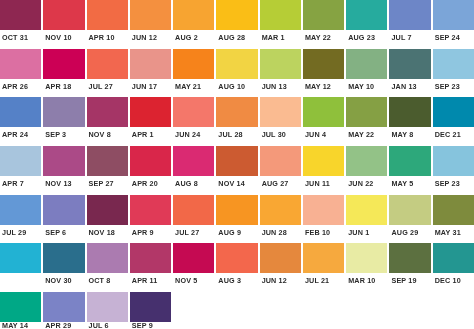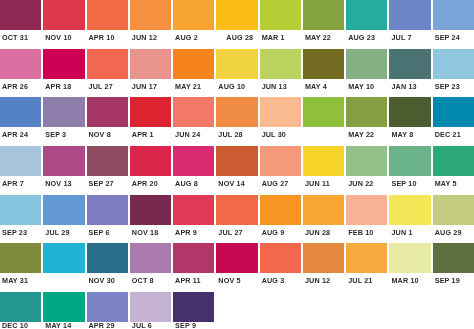--- a/index.html
+++ b/index.html
@@ -71,21 +71,21 @@
     <div class="swatch-cell">
       <div class="swatch-color" style="background: rgb(244, 144, 63);"></div>
       <div class="swatch-label" style="color: rgb(43, 43, 43);">JUN 12</div>
     </div>
     <div class="swatch-cell">
       <div class="swatch-color" style="background: rgb(247, 164, 49);"></div>
       <div class="swatch-label" style="color: rgb(43, 43, 43);">AUG 2</div>
     </div>
     <div class="swatch-cell">
       <div class="swatch-color" style="background: rgb(250, 190, 22);"></div>
-      <div class="swatch-label" style="color: rgb(43, 43, 43); margin-left: 8px;">AUG 28</div>
+      <div class="swatch-label" style="color: rgb(43, 43, 43);">AUG 28</div>
     </div>
     <div class="swatch-cell">
       <div class="swatch-color" style="background: rgb(182, 205, 54);"></div>
       <div class="swatch-label" style="color: rgb(43, 43, 43);">MAR 1</div>
     </div>
     <div class="swatch-cell">
       <div class="swatch-color" style="background: rgb(134, 163, 66);"></div>
       <div class="swatch-label" style="color: rgb(43, 43, 43);">MAY 22</div>
     </div>
     <div class="swatch-cell">
@@ -123,21 +123,21 @@
     <div class="swatch-cell">
       <div class="swatch-color" style="background: rgb(242, 212, 67);"></div>
       <div class="swatch-label" style="color: rgb(43, 43, 43);">AUG 10</div>
     </div>
     <div class="swatch-cell">
       <div class="swatch-color" style="background: rgb(188, 211, 95);"></div>
       <div class="swatch-label" style="color: rgb(43, 43, 43);">JUN 13</div>
     </div>
     <div class="swatch-cell">
       <div class="swatch-color" style="background: rgb(115, 107, 34);"></div>
-      <div class="swatch-label" style="color: rgb(43, 43, 43);">MAY 4</div>
+      <div class="swatch-label" style="color: rgb(43, 43, 43);">MAY 12</div>
     </div>
     <div class="swatch-cell">
       <div class="swatch-color" style="background: rgb(131, 177, 131);"></div>
       <div class="swatch-label" style="color: rgb(43, 43, 43);">MAY 10</div>
     </div>
     <div class="swatch-cell">
       <div class="swatch-color" style="background: rgb(75, 115, 115);"></div>
       <div class="swatch-label" style="color: rgb(43, 43, 43);">JAN 13</div>
     </div>
     <div class="swatch-cell">
@@ -167,20 +167,21 @@
     <div class="swatch-cell">
       <div class="swatch-color" style="background: rgb(240, 139, 67);"></div>
       <div class="swatch-label" style="color: rgb(43, 43, 43);">JUL 28</div>
     </div>
     <div class="swatch-cell">
       <div class="swatch-color" style="background: rgb(250, 187, 145);"></div>
       <div class="swatch-label" style="color: rgb(43, 43, 43);">JUL 30</div>
     </div>
     <div class="swatch-cell">
       <div class="swatch-color" style="background: rgb(143, 192, 59);"></div>
+      <div class="swatch-label" style="color: rgb(43, 43, 43);">JUN 4</div>
     </div>
     <div class="swatch-cell">
       <div class="swatch-color" style="background: rgb(133, 160, 68);"></div>
       <div class="swatch-label" style="color: rgb(43, 43, 43);">MAY 22</div>
     </div>
     <div class="swatch-cell">
       <div class="swatch-color" style="background: rgb(75, 92, 46);"></div>
       <div class="swatch-label" style="color: rgb(43, 43, 43);">MAY 8</div>
     </div>
     <div class="swatch-cell">
@@ -215,24 +216,20 @@
       <div class="swatch-color" style="background: rgb(244, 153, 122);"></div>
       <div class="swatch-label" style="color: rgb(43, 43, 43);">AUG 27</div>
     </div>
     <div class="swatch-cell">
       <div class="swatch-color" style="background: rgb(248, 213, 43);"></div>
       <div class="swatch-label" style="color: rgb(43, 43, 43);">JUN 11</div>
     </div>
     <div class="swatch-cell">
       <div class="swatch-color" style="background: rgb(147, 194, 135);"></div>
       <div class="swatch-label" style="color: rgb(43, 43, 43);">JUN 22</div>
-    </div>
-    <div class="swatch-cell">
-      <div class="swatch-color" style="background: rgb(106, 178, 135);"></div>
-      <div class="swatch-label" style="color: rgb(43, 43, 43);">SEP 10</div>
     </div>
     <div class="swatch-cell">
       <div class="swatch-color" style="background: rgb(45, 168, 123);"></div>
       <div class="swatch-label" style="color: rgb(43, 43, 43);">MAY 5</div>
     </div>
     <div class="swatch-cell">
       <div class="swatch-color" style="background: rgb(134, 196, 221);"></div>
       <div class="swatch-label" style="color: rgb(43, 43, 43);">SEP 23</div>
     </div>
     <div class="swatch-cell">

